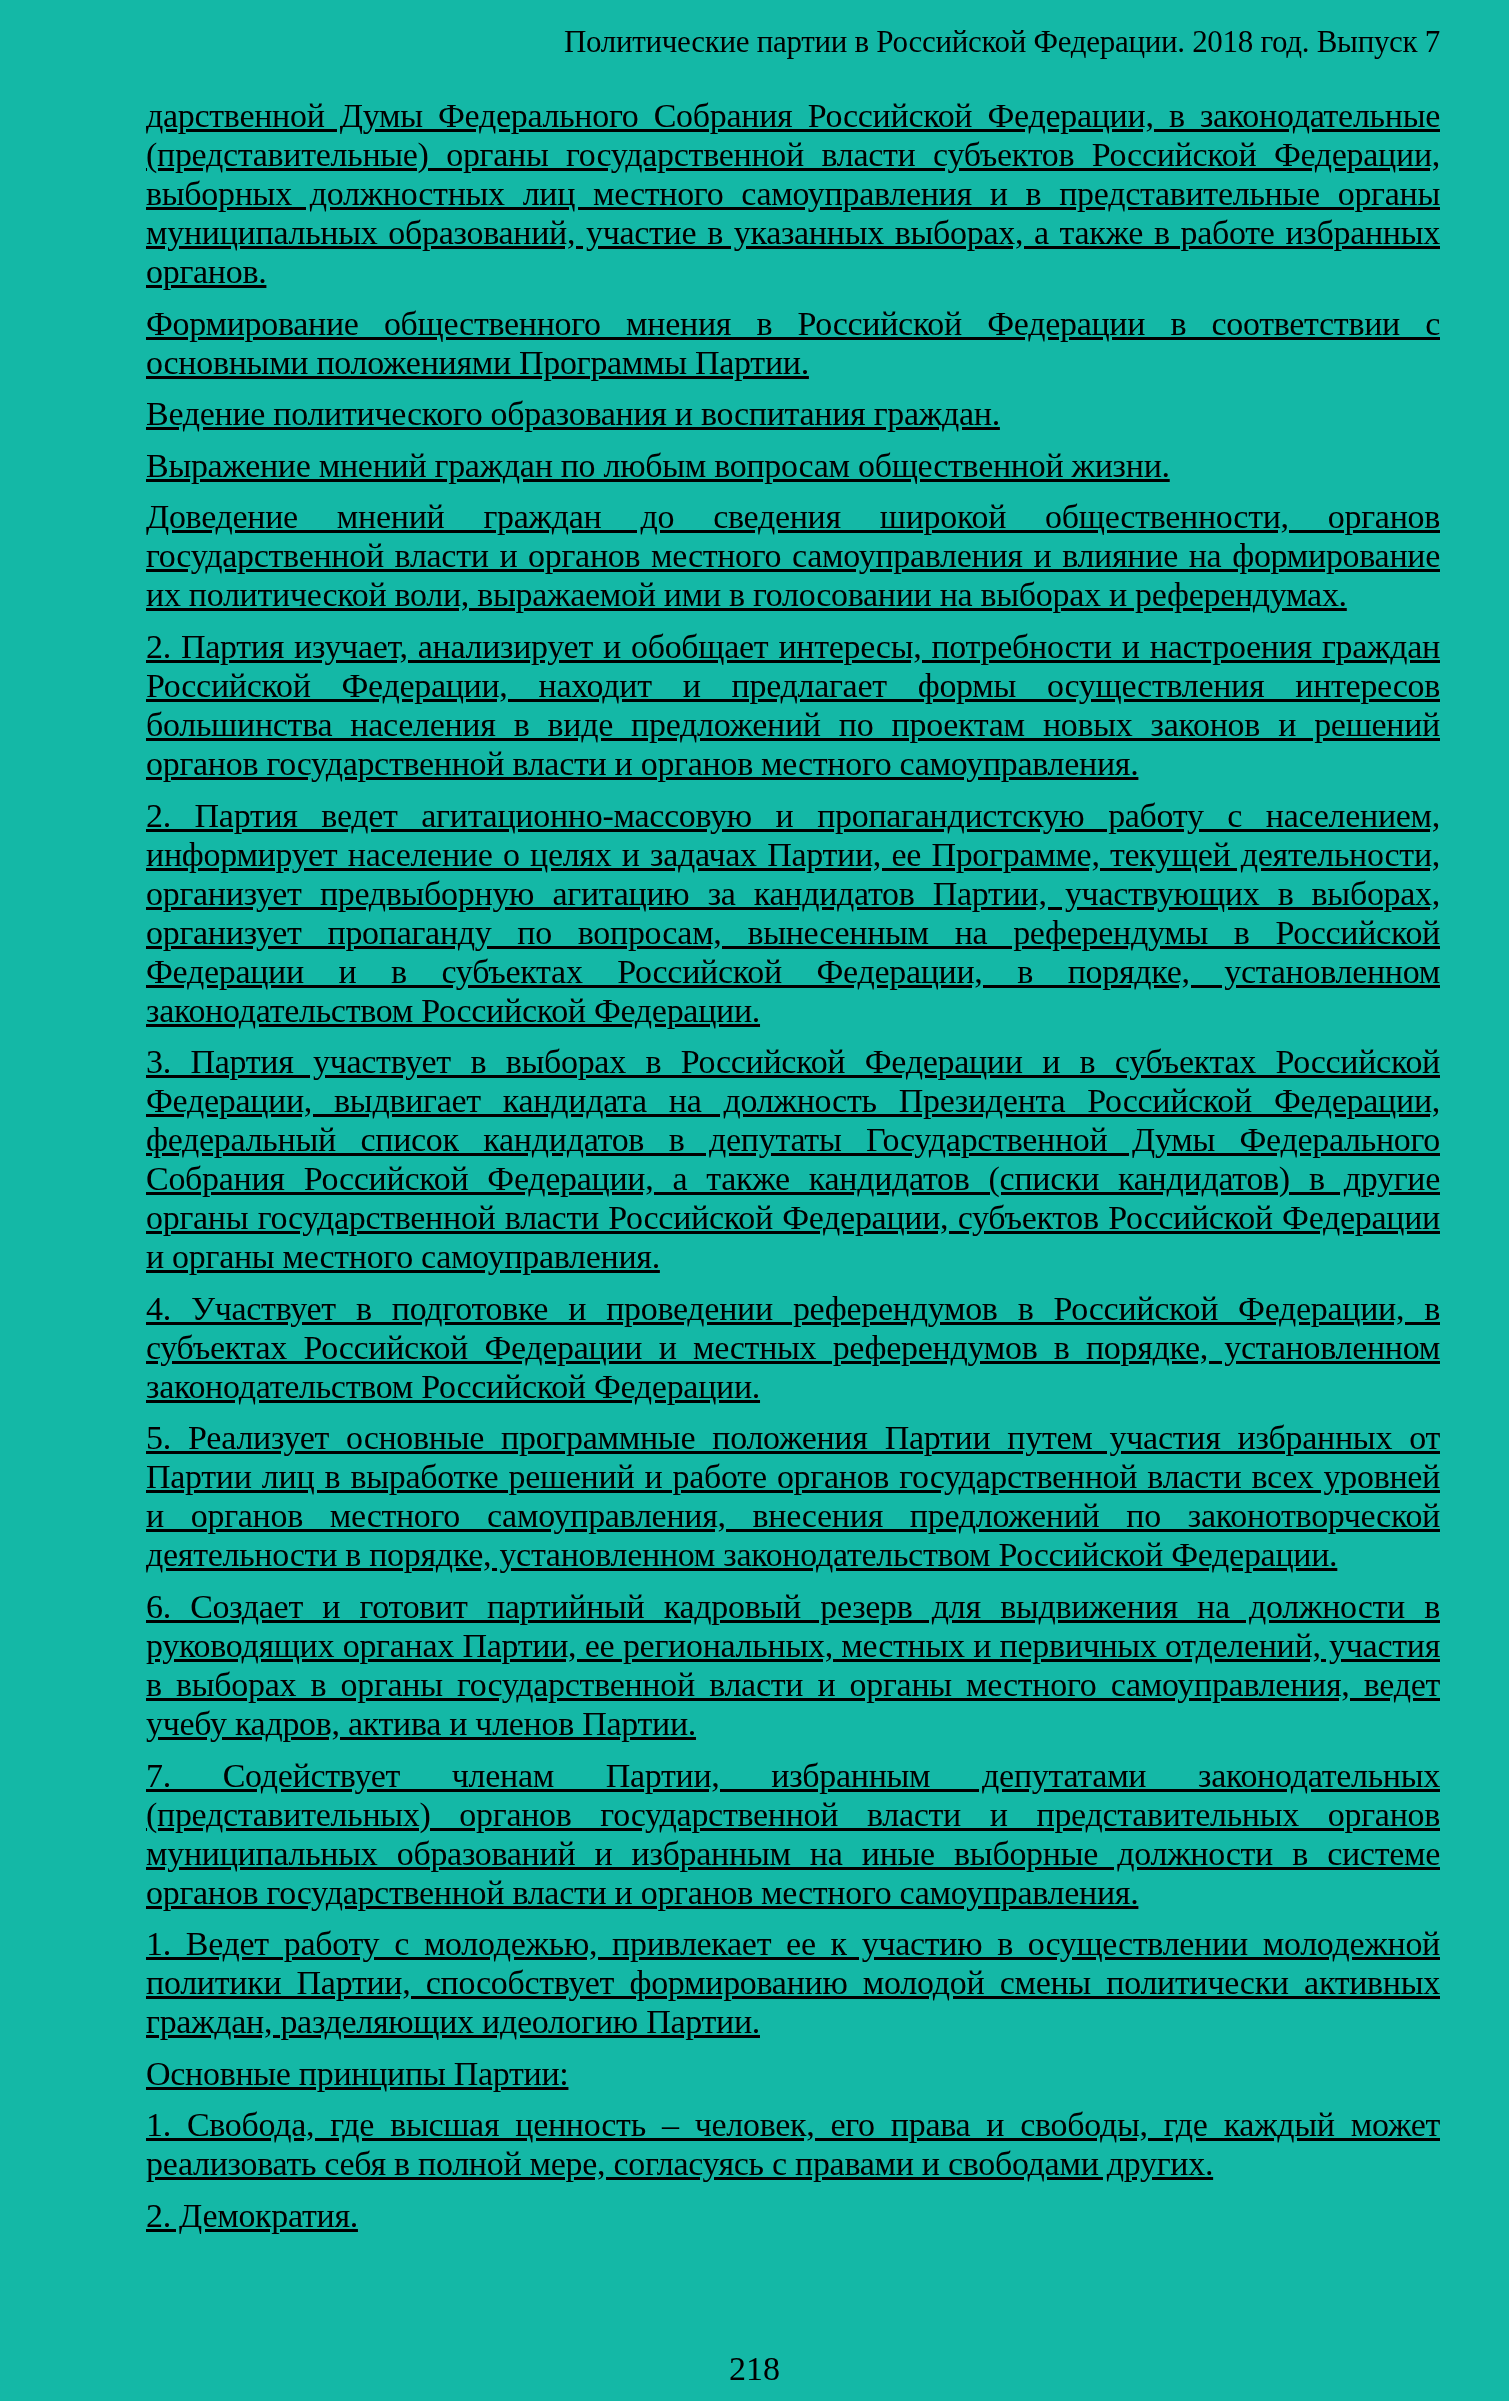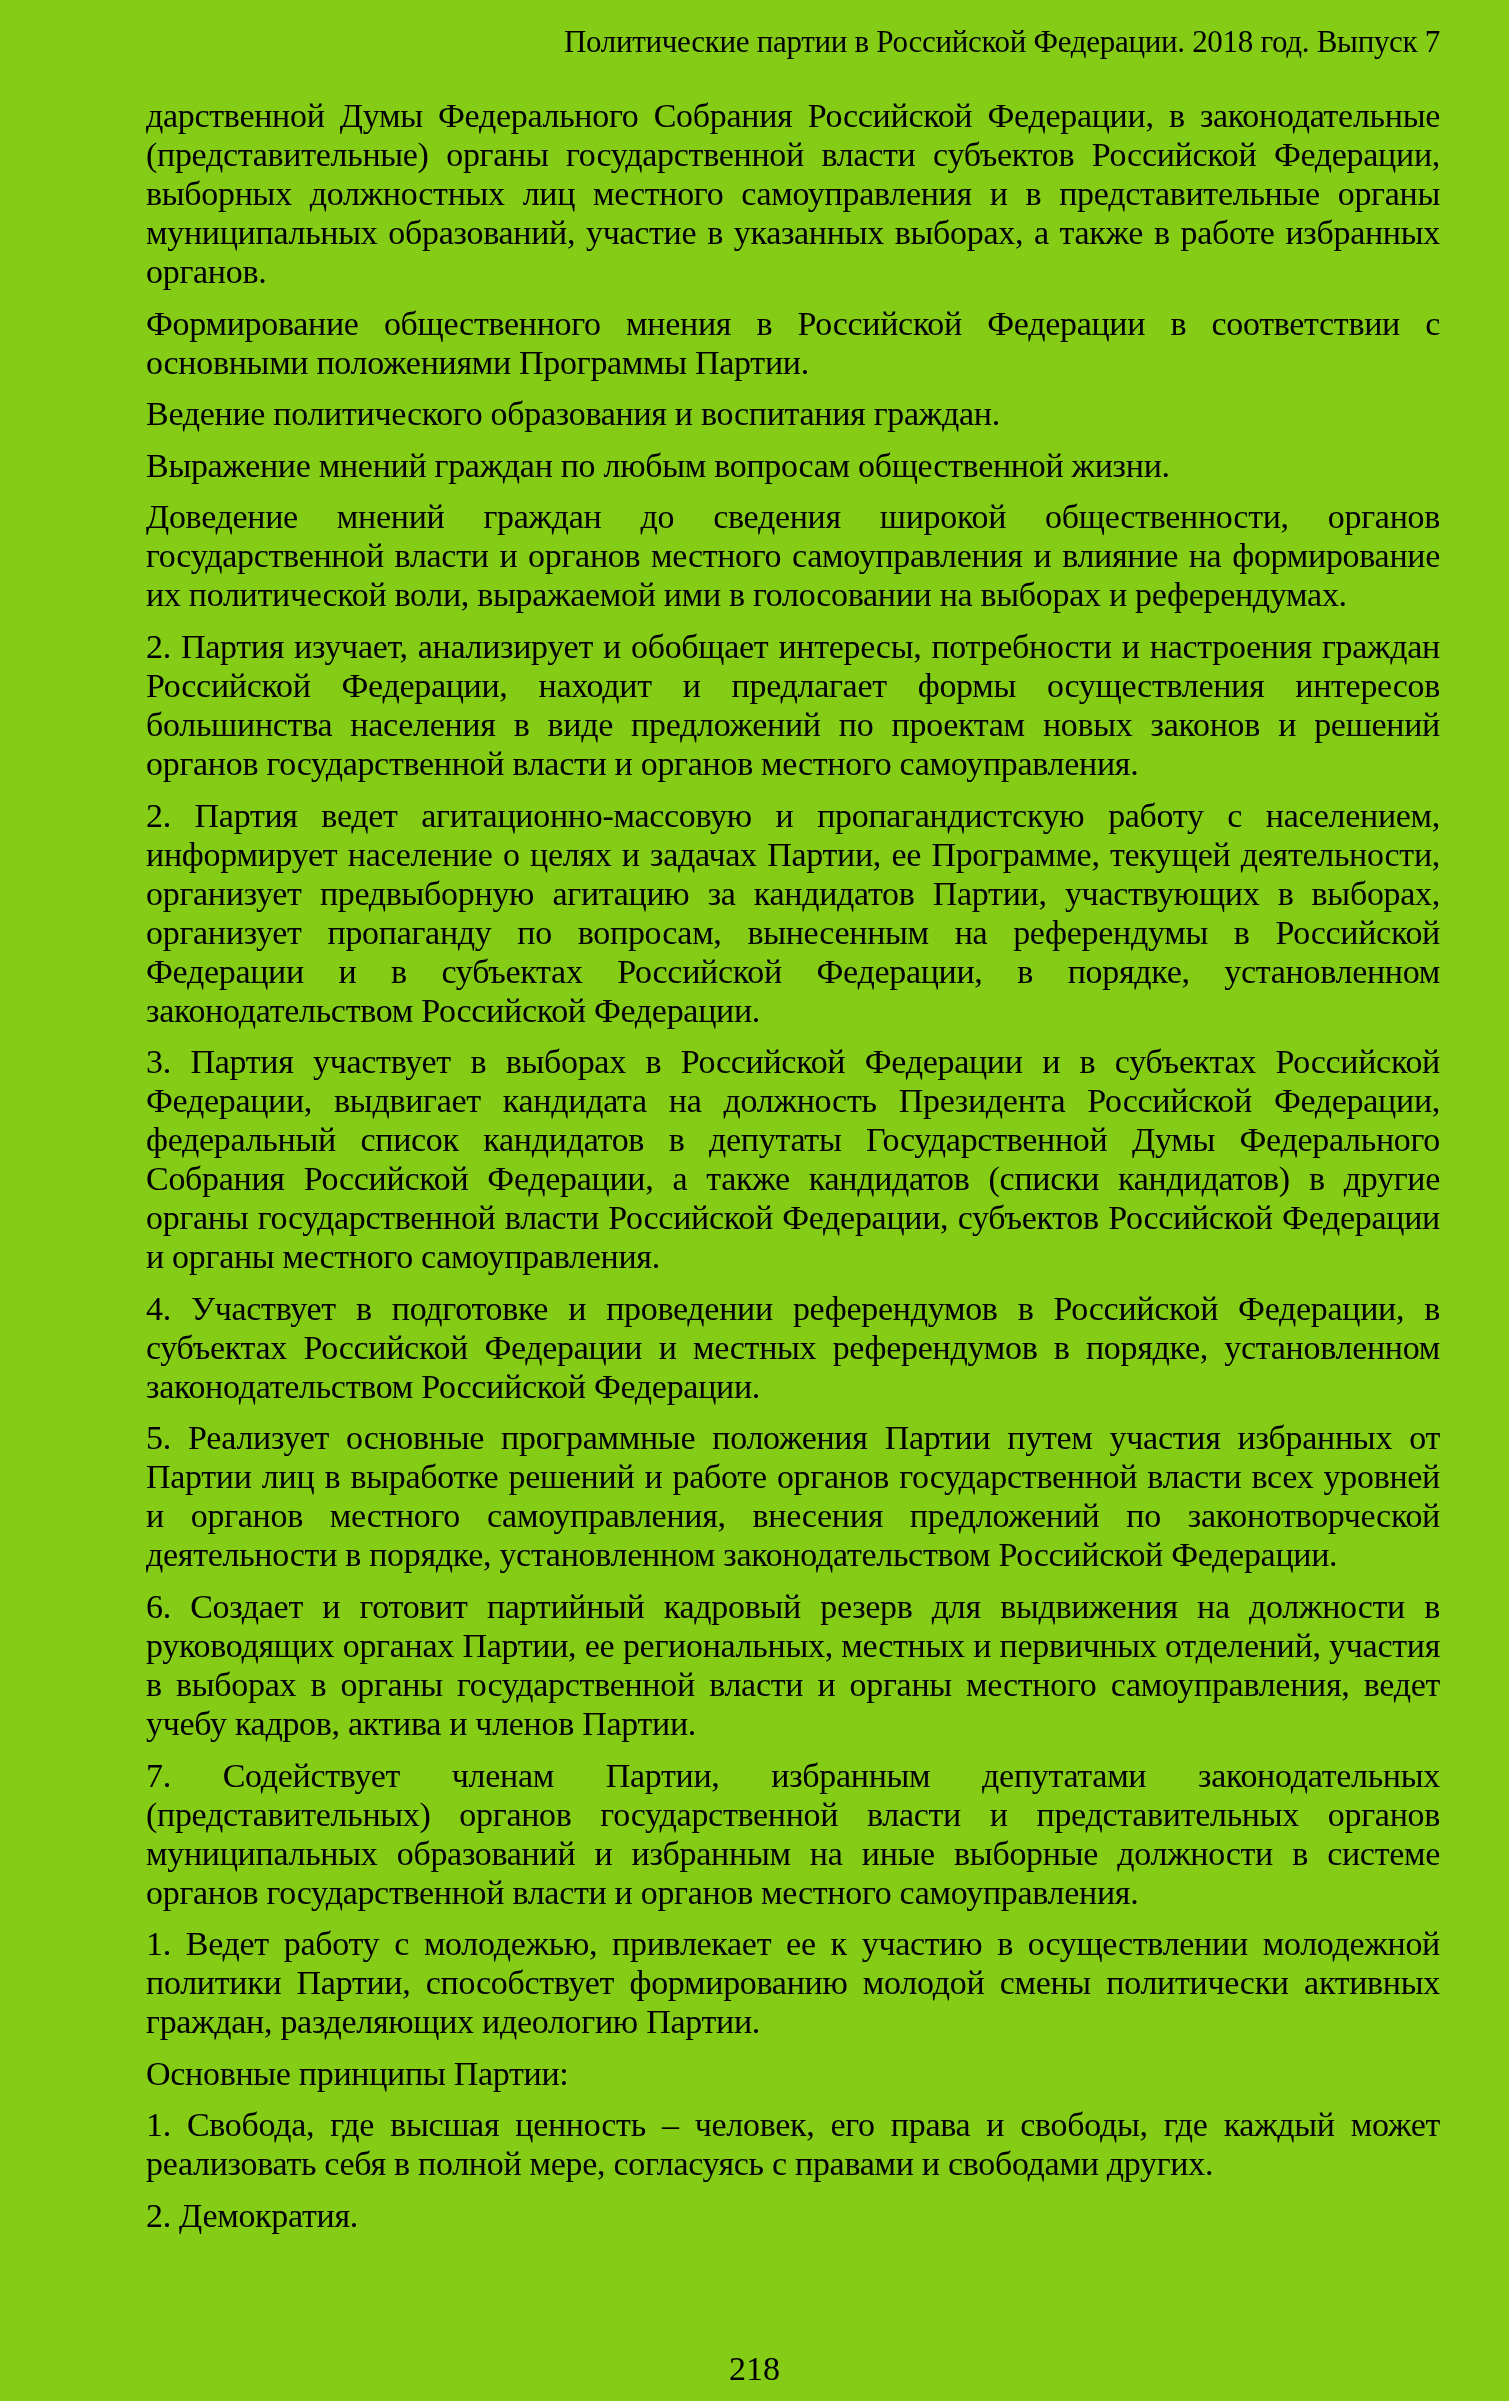--- a/index.html
+++ b/index.html
@@ -4,21 +4,21 @@
 <style>
   html, body {
     margin: 0;
     padding: 0;
     background: #ffffff;
   }
   .page {
     position: relative;
     width: 1509px;
     height: 2401px;
-    background: #84cc16;
+    background: #14b8a6;
     color: #000000;
     font-family: "Liberation Serif", "DejaVu Serif", serif;
     overflow: hidden;
   }
   .running-header {
     position: absolute;
     top: 22.6px;
     left: 146px;
     width: 1294px;
     text-align: right;
@@ -34,20 +34,21 @@
     width: 1294px;
   }
   .content p {
     margin: 0 0 12.6px 0;
     font-size: 34px;
     line-height: 39px;
     letter-spacing: -0.3px;
     text-align: justify;
     text-align-last: left;
     hyphens: none;
+    text-decoration: underline;
   }
   .page-number {
     position: absolute;
     top: 2349px;
     left: 0;
     width: 1509px;
     text-align: center;
     font-size: 34px;
     line-height: 39px;
   }

